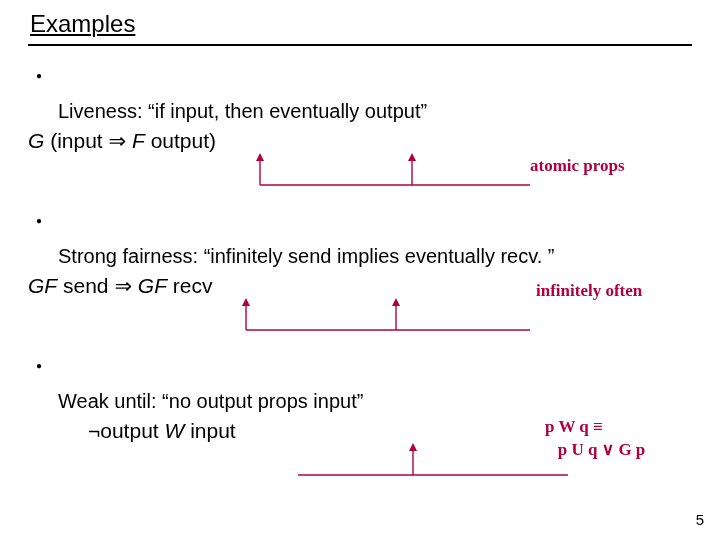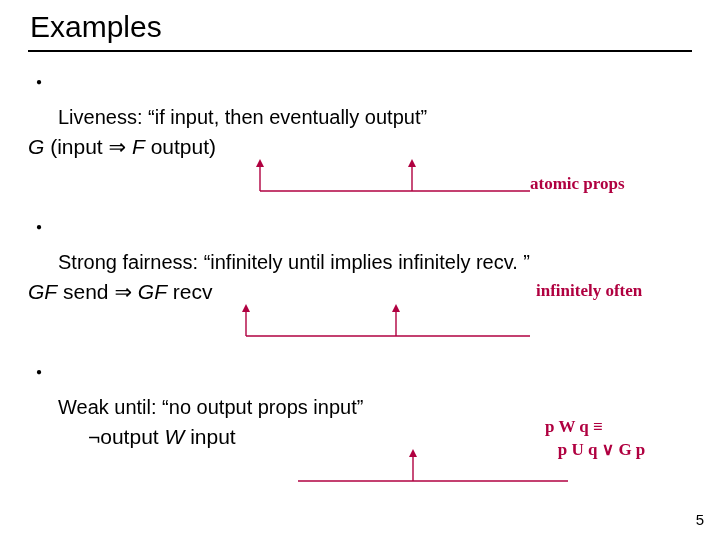--- a/index.html
+++ b/index.html
@@ -13,23 +13,24 @@
     position: relative;
   }
   .slide {
     position: relative;
     width: 720px;
     height: 540px;
     box-sizing: border-box;
     padding: 10px 28px 0 28px;
   }
   .title {
-    font-size: 30px;
+    font-size: 24px;
     font-weight: 400;
     margin: 0 0 6px 2px;
+    text-decoration: underline;
   }
   .hr {
     border: none;
     border-top: 2px solid #000;
     margin: 0 0 14px 0;
   }
   .bullet-row {
     display: flex;
     align-items: flex-start;
     margin: 0 0 4px 6px;
@@ -97,25 +98,25 @@
   <svg class="diagram" width="360" height="34" viewBox="0 0 360 34">
 
     <line x1="80" y1="32" x2="80" y2="6"></line>
     <polygon points="80,0 76,8 84,8"></polygon>
 
     <line x1="232" y1="32" x2="232" y2="6"></line>
     <polygon points="232,0 228,8 236,8"></polygon>
 
     <line x1="80" y1="32" x2="350" y2="32"></line>
   </svg>
-  <div class="annot" style="left:530px; top:174px;">atomic props</div>
+  <div class="annot" style="left:530px; top:156px;">atomic props</div>
 
   <div class="bullet-row" style="margin-top:18px;">
     <div class="bullet-dot">●</div>
-    <div class="bullet-text">Strong fairness: “infinitely until implies infinitely recv. ”</div>
+    <div class="bullet-text">Strong fairness: “infinitely send implies eventually recv. ”</div>
   </div>
   <div class="formula"><span class="op">GF</span> send  ⇒  <span class="op">GF</span> recv</div>
 
   <svg class="diagram" width="360" height="34" viewBox="0 0 360 34">
     <line x1="66" y1="32" x2="66" y2="6"></line>
     <polygon points="66,0 62,8 70,8"></polygon>
     <line x1="216" y1="32" x2="216" y2="6"></line>
     <polygon points="216,0 212,8 220,8"></polygon>
     <line x1="66" y1="32" x2="350" y2="32"></line>
   </svg>

